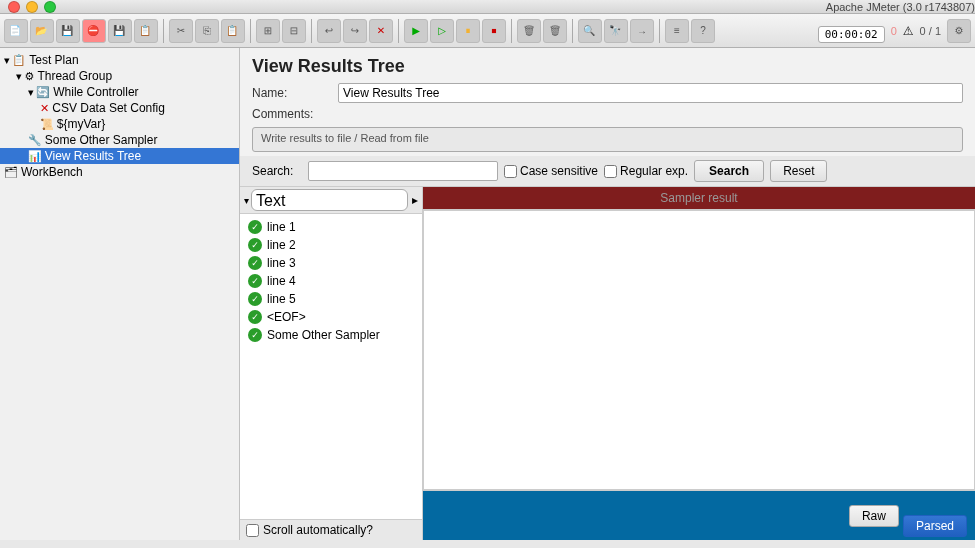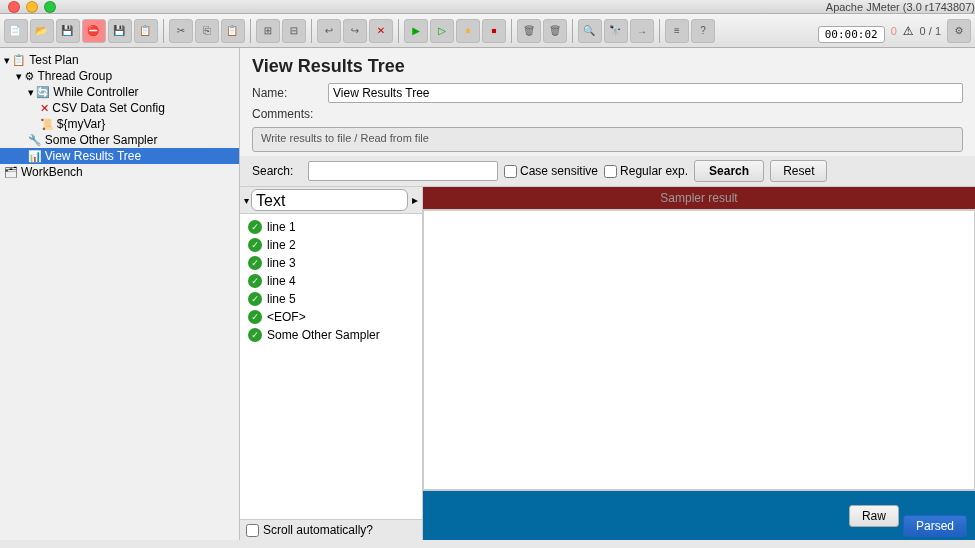--- a/index.html
+++ b/index.html
@@ -126,21 +126,21 @@
       font-size: 18px;
       font-weight: bold;
       padding: 8px 12px 4px 12px;
       color: #222;
     }
 
     .form-row {
       display: flex;
       align-items: center;
       padding: 2px 12px;
-      gap: 6px;
+      gap: 16px;
     }
     .form-label {
       font-size: 12px;
       color: #333;
       min-width: 70px;
     }
     .form-input {
       flex: 1;
       height: 20px;
       border: 1px solid #aaa;

